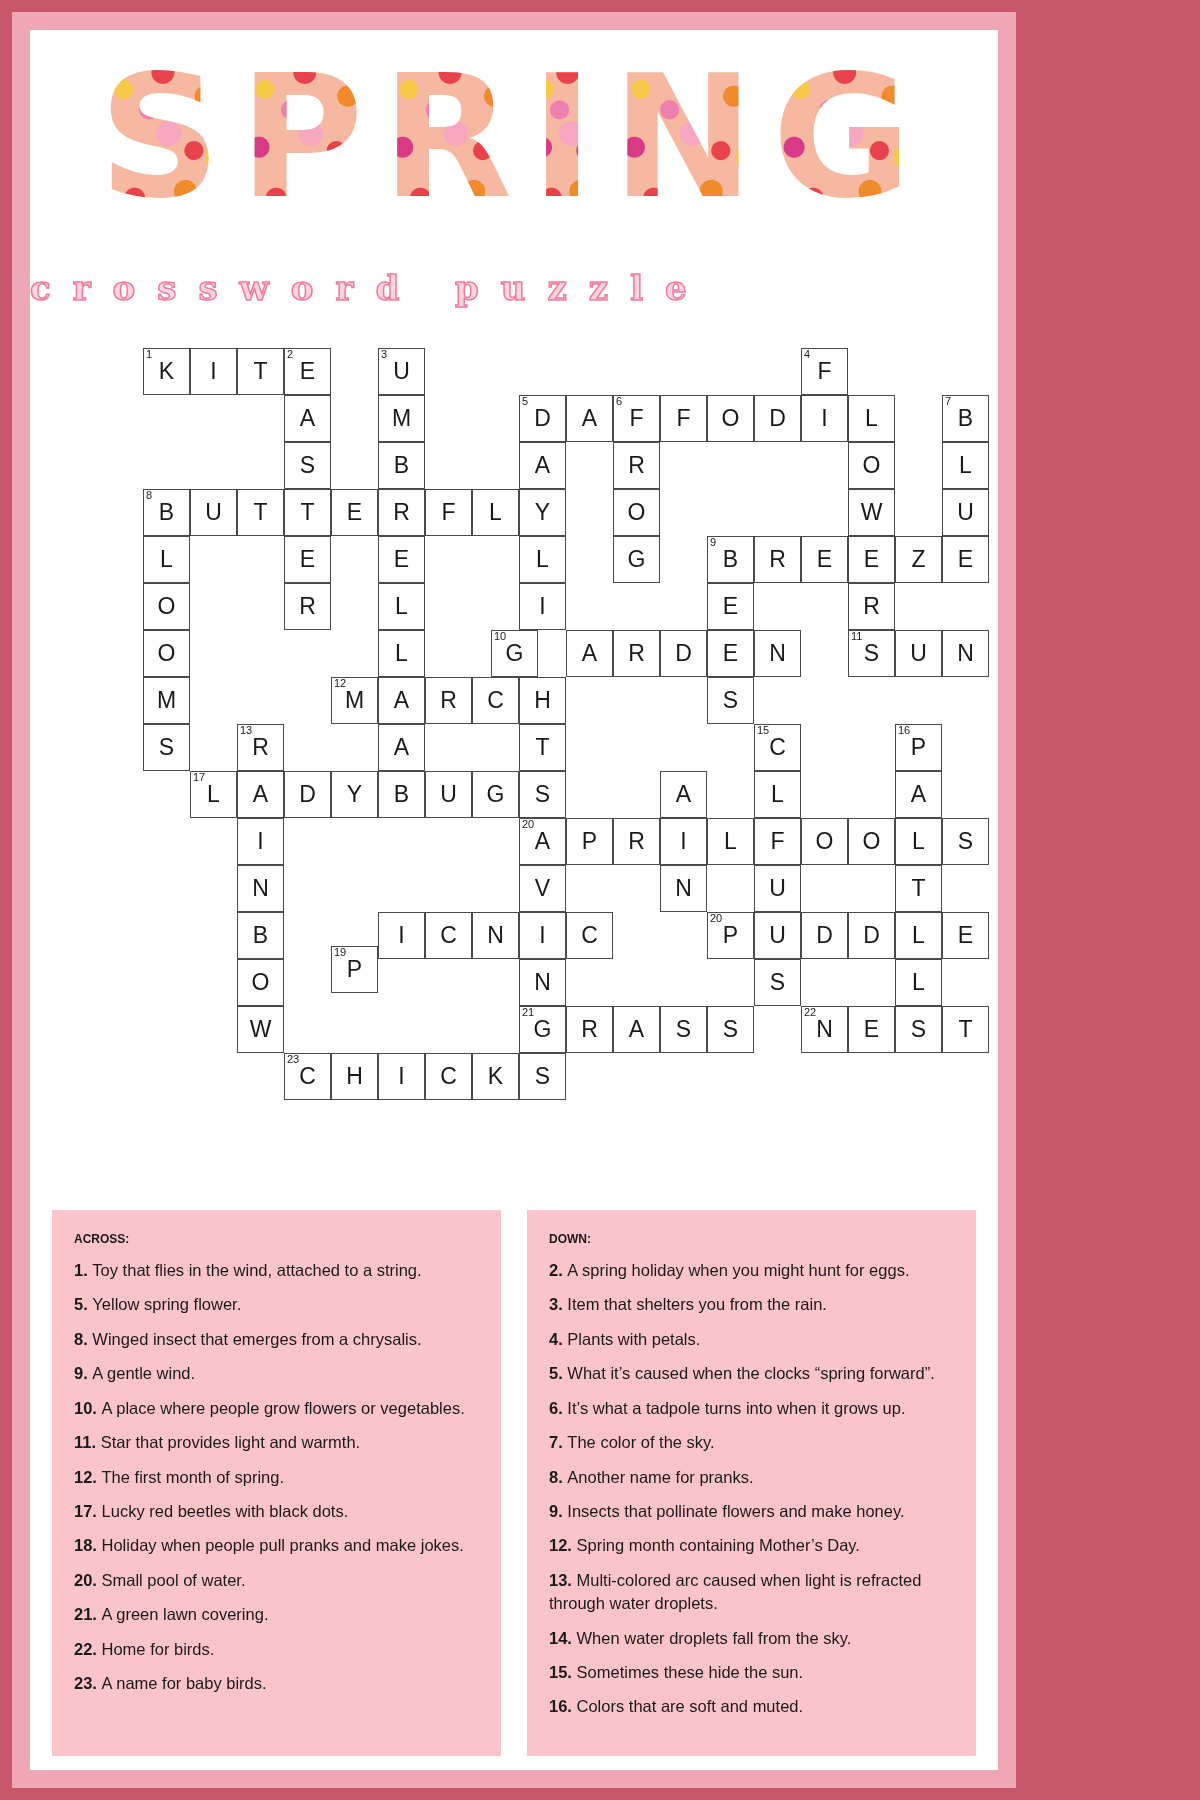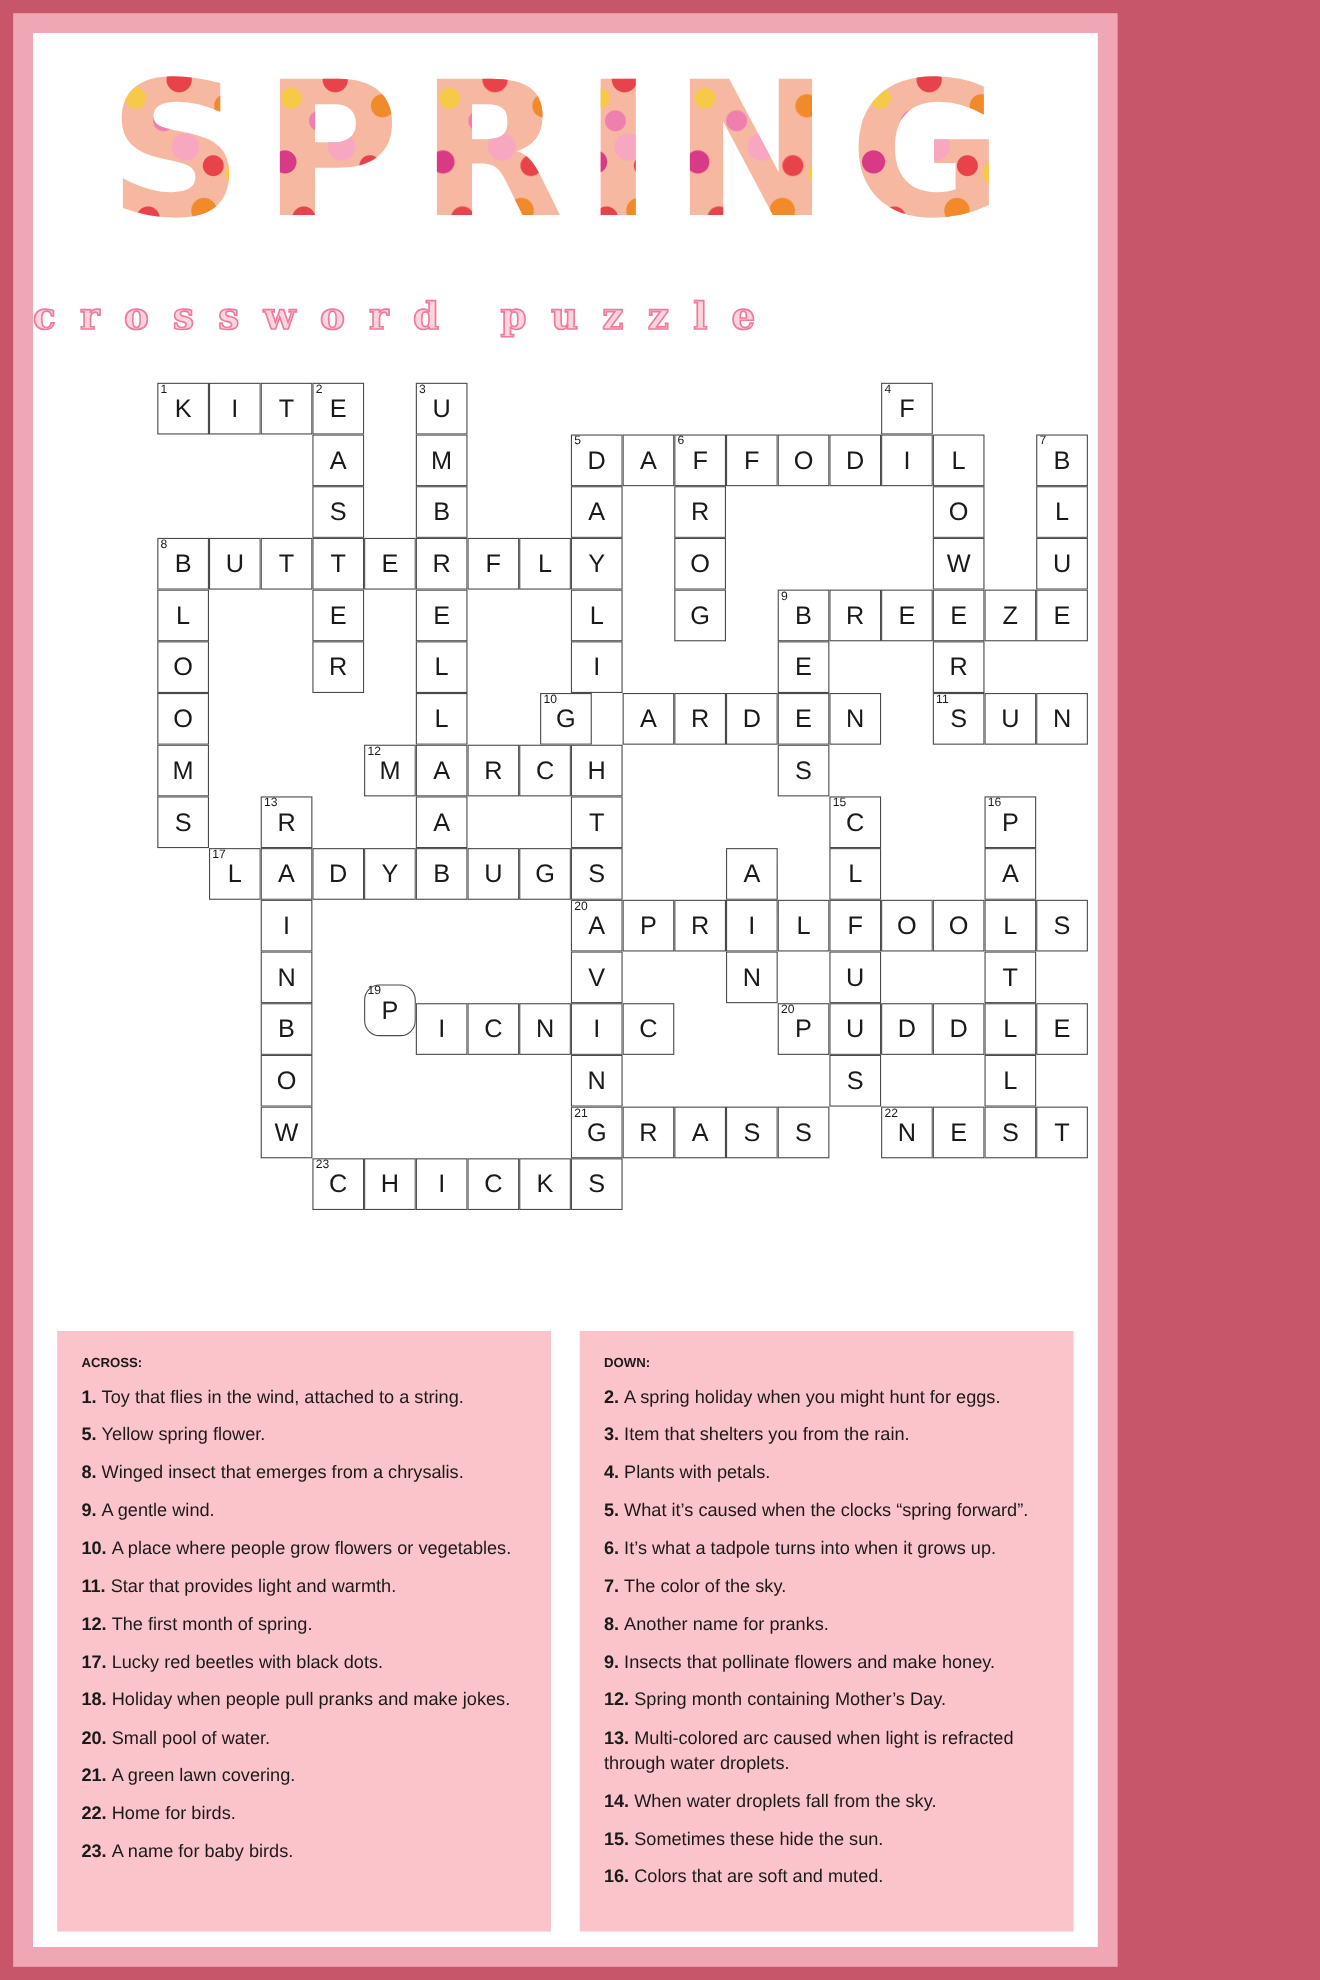--- a/index.html
+++ b/index.html
@@ -499,21 +499,21 @@
           </div>
           <div class="cell" style="left: 724px; top: 535px;">
             <div class="letter">U</div>
           </div>
           <div class="cell" style="left: 865px; top: 535px;">
             <div class="letter">T</div>
           </div>
           <div class="cell" style="left: 207px; top: 582px;">
             <div class="letter">B</div>
           </div>
-          <div class="cell" style="left: 301px; top: 565px; border-radius: 14px;">
+          <div class="cell" style="left: 301px; top: 616px;">
             <div class="num">19</div>
             <div class="letter">P</div>
           </div>
           <div class="cell" style="left: 348px; top: 582px;">
             <div class="letter">I</div>
           </div>
           <div class="cell" style="left: 395px; top: 582px;">
             <div class="letter">C</div>
           </div>
           <div class="cell" style="left: 442px; top: 582px;">

